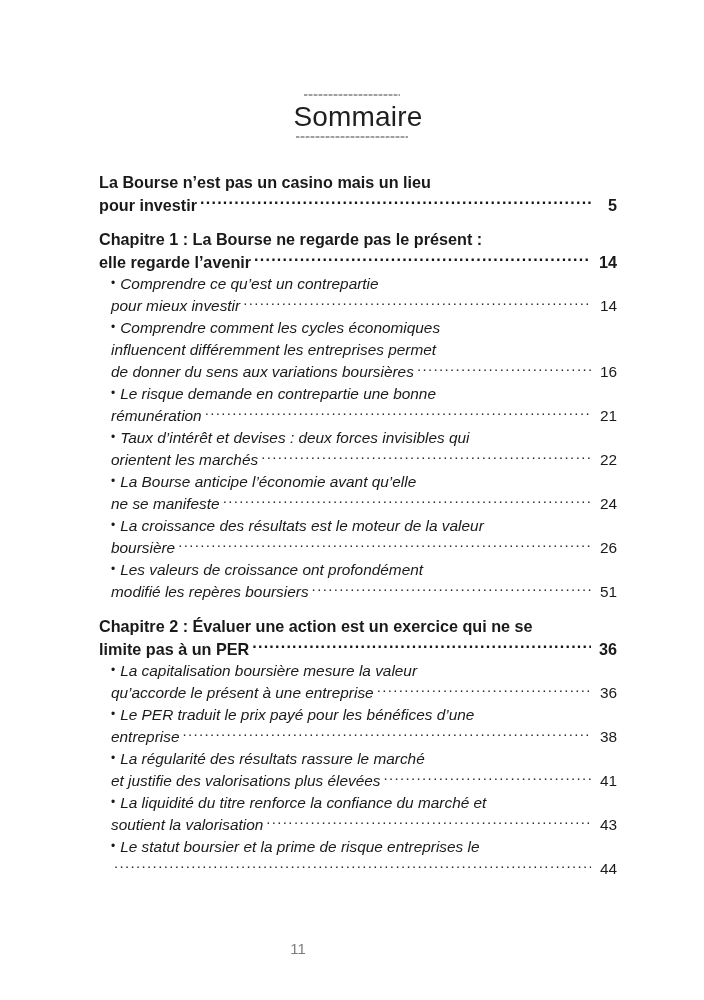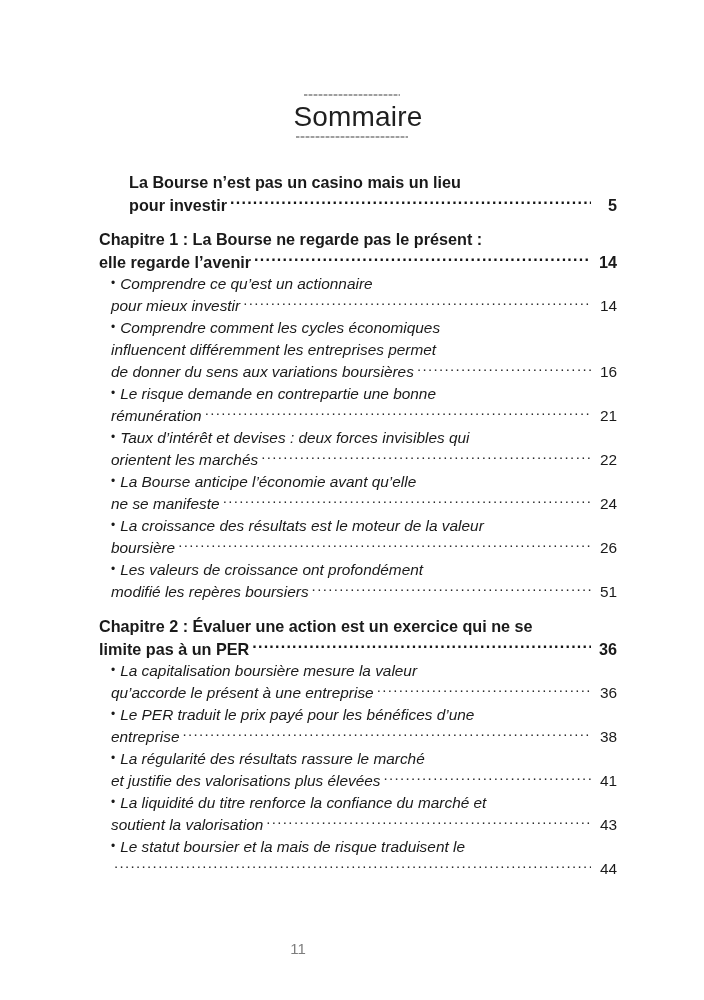--- a/index.html
+++ b/index.html
@@ -78,21 +78,20 @@
   .entry.level-1 {
     font-weight: 700;
     font-style: normal;
     font-size: 16.2px;
     line-height: 22.5px;
     margin-top: 12px;
     padding-left: 0;
   }
   .entry.level-1:first-child {
     margin-top: 0;
-    margin-left: 30px;
   }
 
   
   .entry.level-2 {
     font-weight: 400;
     font-style: italic;
     font-size: 15.4px;
     line-height: 22px;
     padding-left: 12px;
     margin-top: 0;
@@ -214,21 +213,21 @@
             <span class="txt">elle regarde l’avenir</span>
             <span class="leader"></span>
             <span class="pagenum">14</span>
           </div>
         </div>
       </div>
       <div class="entry level-2">
         <div class="lines">
           <div class="line plain">
             <span class="bullet">•</span>
-            <span class="txt">Comprendre ce qu’est un actionnaire</span>
+            <span class="txt">Comprendre ce qu’est un contrepartie</span>
           </div>
           <div class="line">
             <span class="txt">pour mieux investir</span>
             <span class="leader"></span>
             <span class="pagenum">14</span>
           </div>
         </div>
       </div>
       <div class="entry level-2">
         <div class="lines">
@@ -372,21 +371,21 @@
             <span class="txt">soutient la valorisation</span>
             <span class="leader"></span>
             <span class="pagenum">43</span>
           </div>
         </div>
       </div>
       <div class="entry level-2">
         <div class="lines">
           <div class="line plain">
             <span class="bullet">•</span>
-            <span class="txt">Le statut boursier et la mais de risque traduisent le</span>
+            <span class="txt">Le statut boursier et la prime de risque entreprises le</span>
           </div>
           <div class="line">
             <span class="leader"></span>
             <span class="pagenum">44</span>
           </div>
         </div>
       </div>
     </div>
 
   <div class="folio">11</div>

